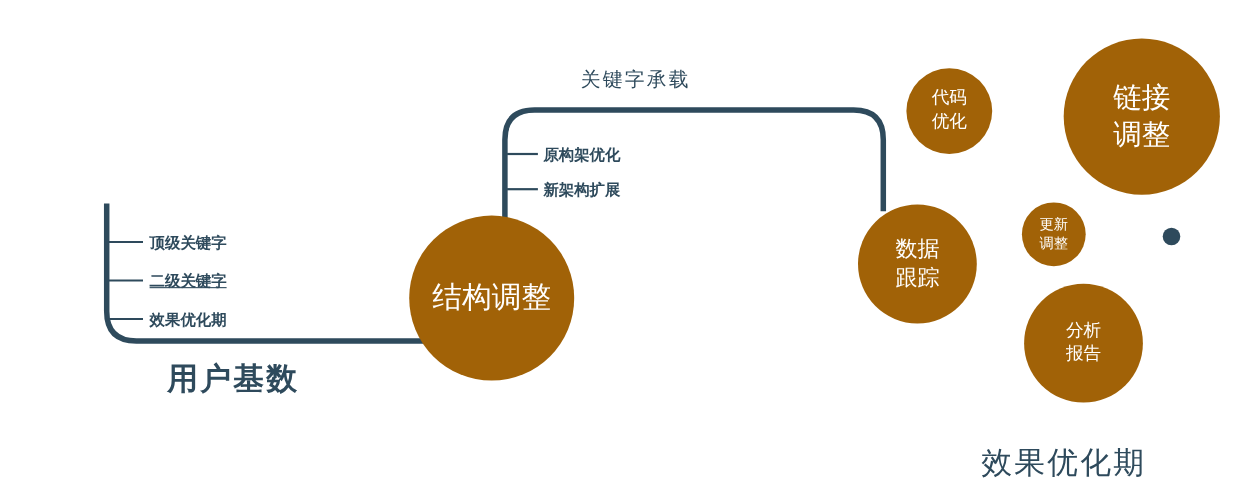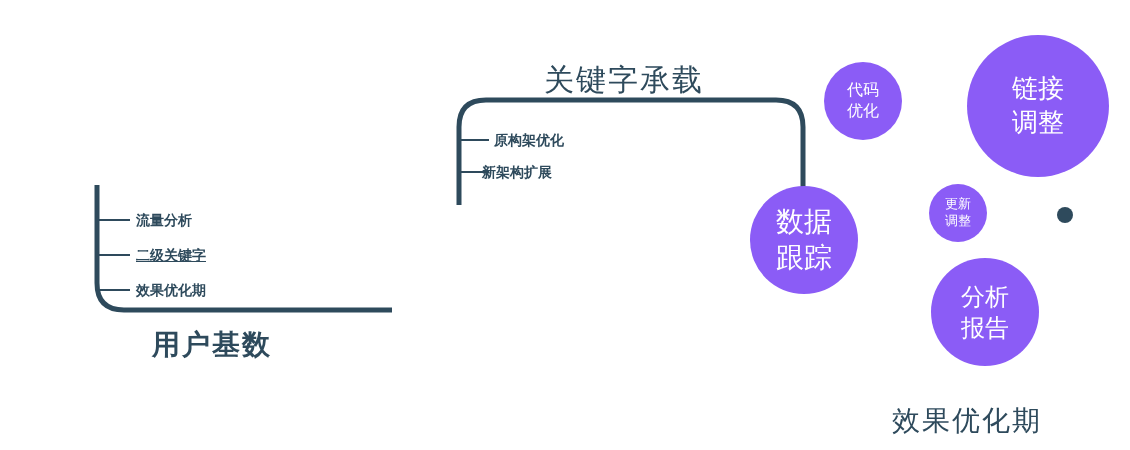--- a/index.html
+++ b/index.html
@@ -9,70 +9,71 @@
     position: relative;
     width: 1130px;
     height: 450px;
     background: #ffffff;
     overflow: hidden;
   }
   svg.wires { position: absolute; left: 0; top: 0; width: 1130px; height: 450px; }
   .node {
     position: absolute;
     border-radius: 50%;
-    background: #8b5cf6;
+    background: #a16207;
     color: #ffffff;
     display: flex;
     align-items: center;
     justify-content: center;
     text-align: center;
     white-space: pre-line;
     line-height: 1.3;
   }
   #n-traffic   { left: 10px;  top: 55px;  width: 150px; height: 150px; font-size: 27px; }
   #n-structure { left: 372px; top: 196px; width: 150px; height: 150px; font-size: 27px; }
-  #n-data      { left: 750px; top: 186px; width: 108px; height: 108px; font-size: 28px; }
+  #n-data      { left: 780px; top: 186px; width: 108px; height: 108px; font-size: 20px; }
   #n-code      { left: 824px; top: 62px;  width: 78px;  height: 78px;  font-size: 16px; }
   #n-link      { left: 967px; top: 35px;  width: 142px; height: 142px; font-size: 26px; }
   #n-update    { left: 929px; top: 184px; width: 58px;  height: 58px;  font-size: 13px; }
-  #n-report    { left: 931px; top: 258px; width: 108px; height: 108px; font-size: 24px; }
+  #n-report    { left: 931px; top: 258px; width: 108px; height: 108px; font-size: 16px; }
   .dot {
     position: absolute;
     left: 1057px; top: 207px;
     width: 16px; height: 16px;
     border-radius: 50%;
     background: #2e4a5c;
   }
   .lbl { position: absolute; color: #2e4a5c; white-space: nowrap; }
   #lbl-user-base { left: 152px; top: 326px; font-size: 28px; font-weight: 700; letter-spacing: 2px; }
-  #lbl-keyword   { left: 544px; top: 60px;  font-size: 30px; font-weight: 400; letter-spacing: 2px; }
+  #lbl-keyword   { left: 528px; top: 60px;  font-size: 18px; font-weight: 400; letter-spacing: 2px; }
   #lbl-caption   { left: 892px; top: 402px; font-size: 28px; font-weight: 400; letter-spacing: 2px; text-align: right; }
   .branch { position: absolute; font-size: 14px; font-weight: 600; color: #2e4a5c; white-space: nowrap; }
   #b-top    { left: 136px; top: 212px; }
   #b-second { left: 136px; top: 247px; text-decoration: underline; }
   #b-aux    { left: 136px; top: 282px; }
   #b-orig   { left: 494px; top: 132px; }
-  #b-new    { left: 482px; top: 164px; }
+  #b-new    { left: 494px; top: 164px; }
 </style>
 </head>
 <body>
 
 <div class="canvas">
 
   <svg class="wires" viewBox="0 0 1130 450" xmlns="http://www.w3.org/2000/svg">
     <path d="M 97 185 L 97 283 Q 97 310 124 310 L 392 310" fill="none" stroke="#2e4a5c" stroke-width="5"></path>
     <path d="M 459 205 L 459 127 Q 459 100 486 100 L 776 100 Q 803 100 803 127 L 803 192" fill="none" stroke="#2e4a5c" stroke-width="5"></path>
     <path d="M 99 220 L 130 220" stroke="#2e4a5c" stroke-width="2"></path>
     <path d="M 99 255 L 130 255" stroke="#2e4a5c" stroke-width="2"></path>
     <path d="M 99 290 L 130 290" stroke="#2e4a5c" stroke-width="2"></path>
     <path d="M 461 140 L 489 140" stroke="#2e4a5c" stroke-width="2"></path>
     <path d="M 461 172 L 489 172" stroke="#2e4a5c" stroke-width="2"></path>
   </svg>
 
 
+  <div class="node" id="n-structure">结构调整</div>
 
   <div class="node" id="n-data">数据
 跟踪</div>
 
   <div class="node" id="n-code">代码
 优化</div>
 
   <div class="node" id="n-link">链接
 调整</div>
 
@@ -81,21 +82,21 @@
 
   <div class="dot"></div>
 
   <div class="node" id="n-report">分析
 报告</div>
 
   <div class="lbl" id="lbl-keyword">关键字承载</div>
 
   <div class="lbl" id="lbl-user-base">用户基数</div>
 
-  <div class="branch" id="b-top">流量分析</div>
+  <div class="branch" id="b-top">顶级关键字</div>
 
   <div class="branch" id="b-second">二级关键字</div>
 
   <div class="branch" id="b-aux">效果优化期</div>
 
   <div class="branch" id="b-orig">原构架优化</div>
 
   <div class="branch" id="b-new">新架构扩展</div>
 
   <div class="lbl" id="lbl-caption">效果优化期</div>

